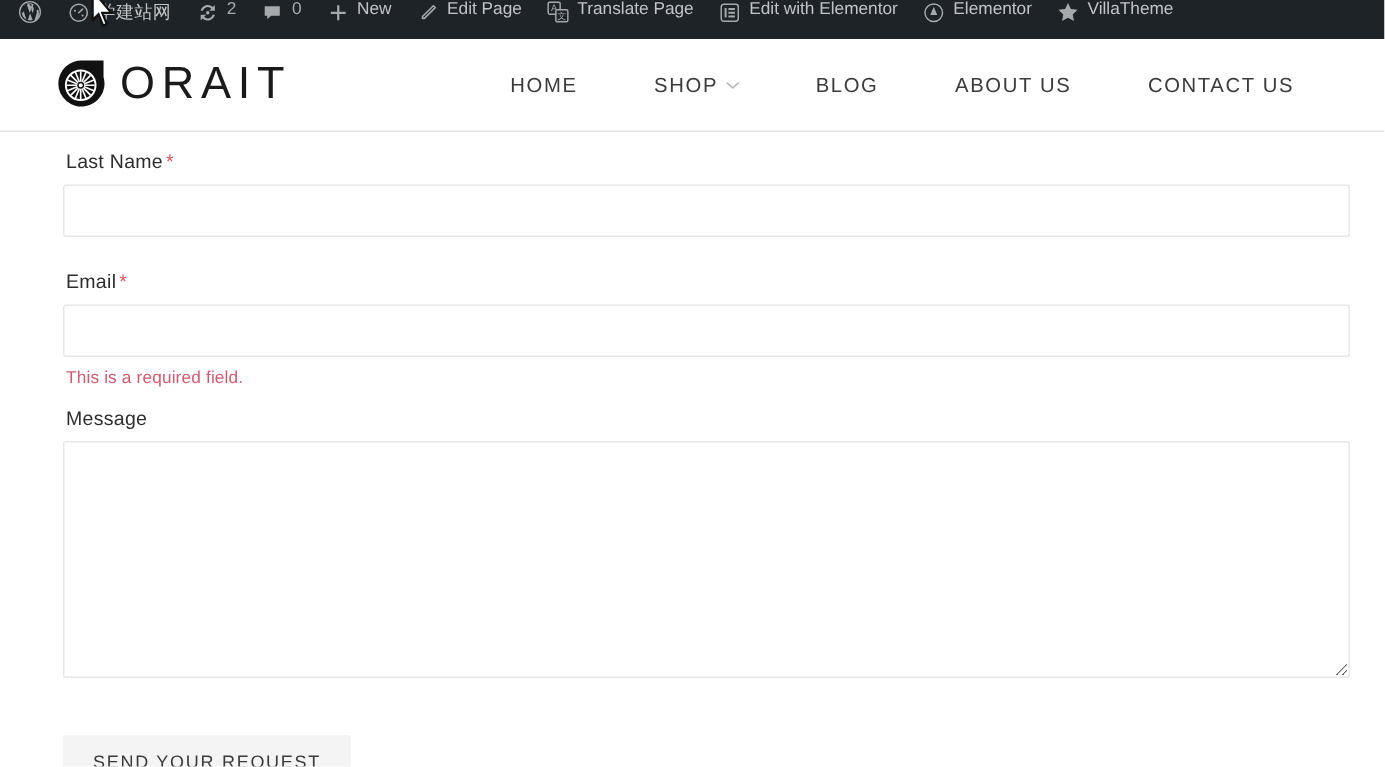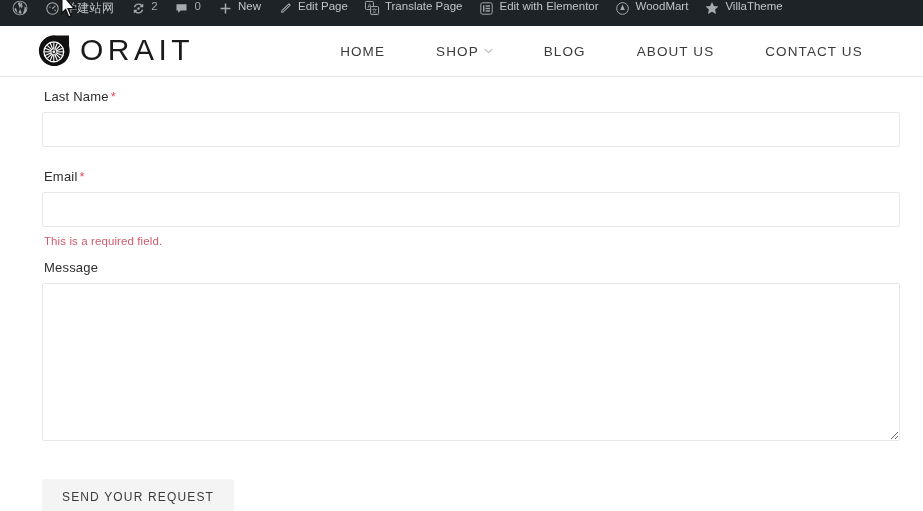--- a/index.html
+++ b/index.html
@@ -42,21 +42,21 @@
     width: 16px; height: 16px;
     flex: 0 0 16px;
     color: #a7aaad;
   }
   .ab-ico svg { display: block; }
   .ab-count { color: #a7aaad; font-size: 11.5px; }
   .cjk { font-family: "DejaVu Sans", sans-serif; font-size: 12px; letter-spacing: .3px; }
 
   
   #site-header {
-    height: 51px;
+    height: 62px;
     background: #fff;
     border-bottom: 1px solid #e6e6e6;
     display: flex;
     align-items: center;
     position: relative;
     z-index: 20;
   }
   #logo {
     display: flex;
     align-items: center;
@@ -270,21 +270,21 @@
   </a>
 
 
   <a class="ab-item">
     <span class="ab-ico">
       <svg width="15" height="15" viewBox="0 0 20 20" fill="none" stroke="currentColor" stroke-width="1.3">
         <circle cx="10" cy="10" r="7.8"></circle>
         <path d="M10 4.6l3.1 7.4H6.9z" fill="currentColor" stroke="none"></path>
       </svg>
     </span>
-    <span>WoodMart</span>
+    <span>Elementor</span>
   </a>
 
   <a class="ab-item">
     <span class="ab-ico">
       <svg width="16" height="16" viewBox="0 0 20 20" fill="currentColor">
         <path d="M10 2.4l2.4 5.1 5.6.7-4.1 3.8 1.1 5.5L10 14.8l-5 2.7 1.1-5.5L2 8.2l5.6-.7z"></path>
       </svg>
     </span>
     <span>VillaTheme</span>
   </a>

